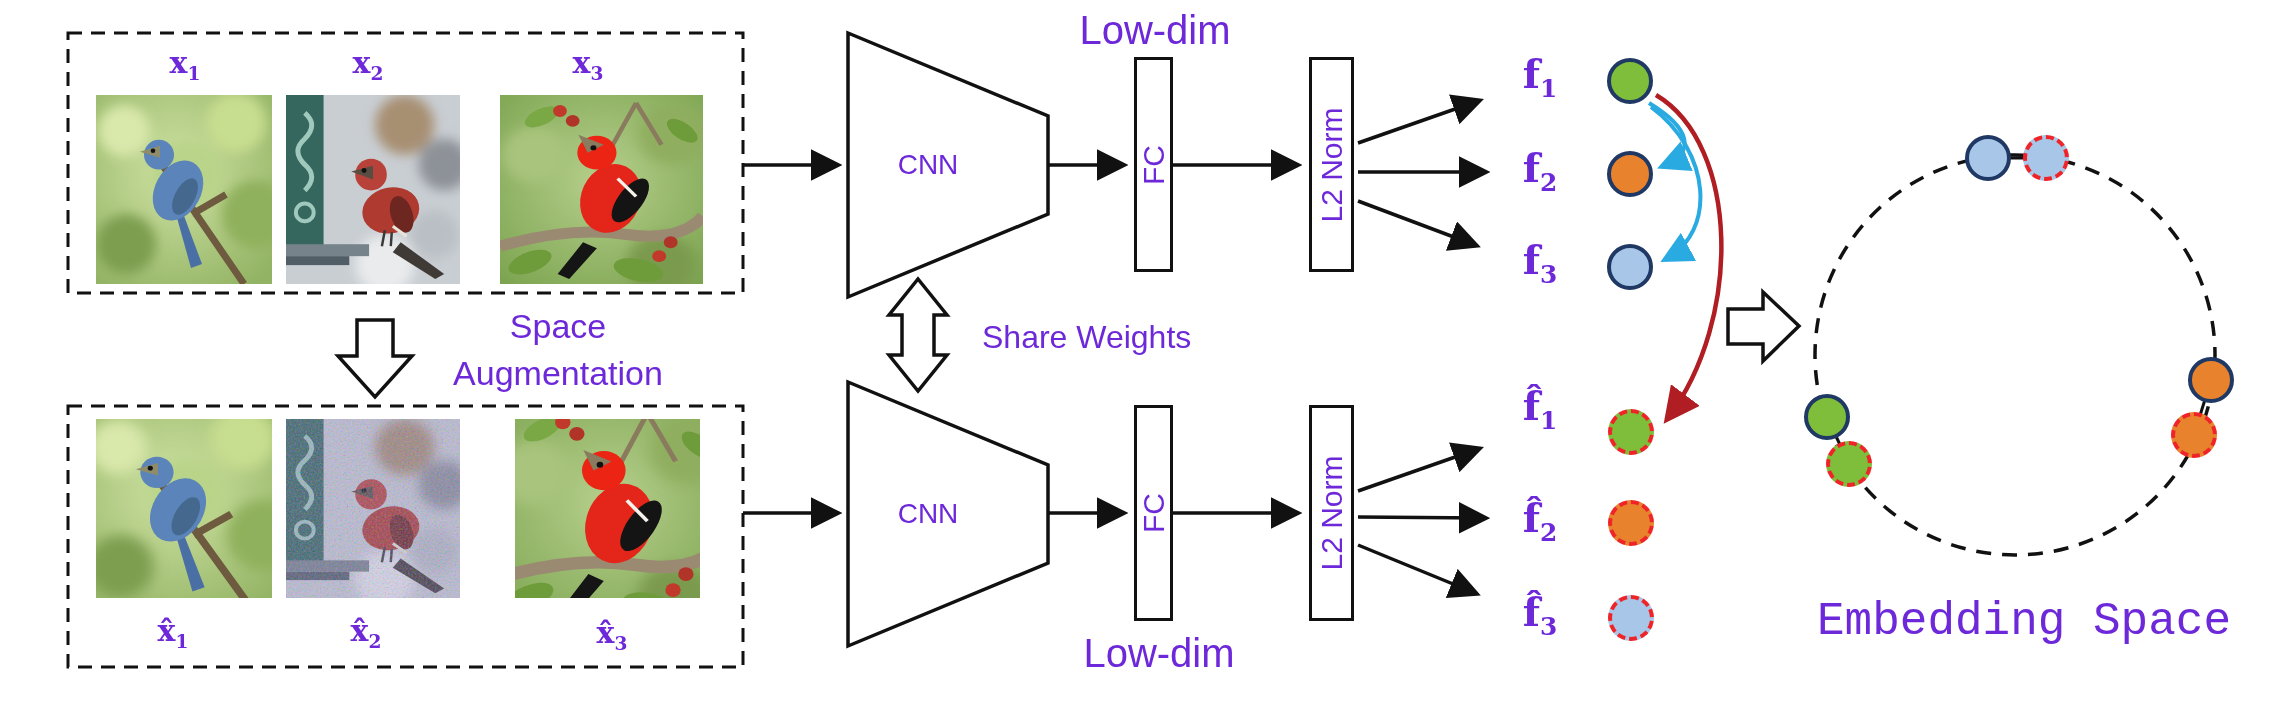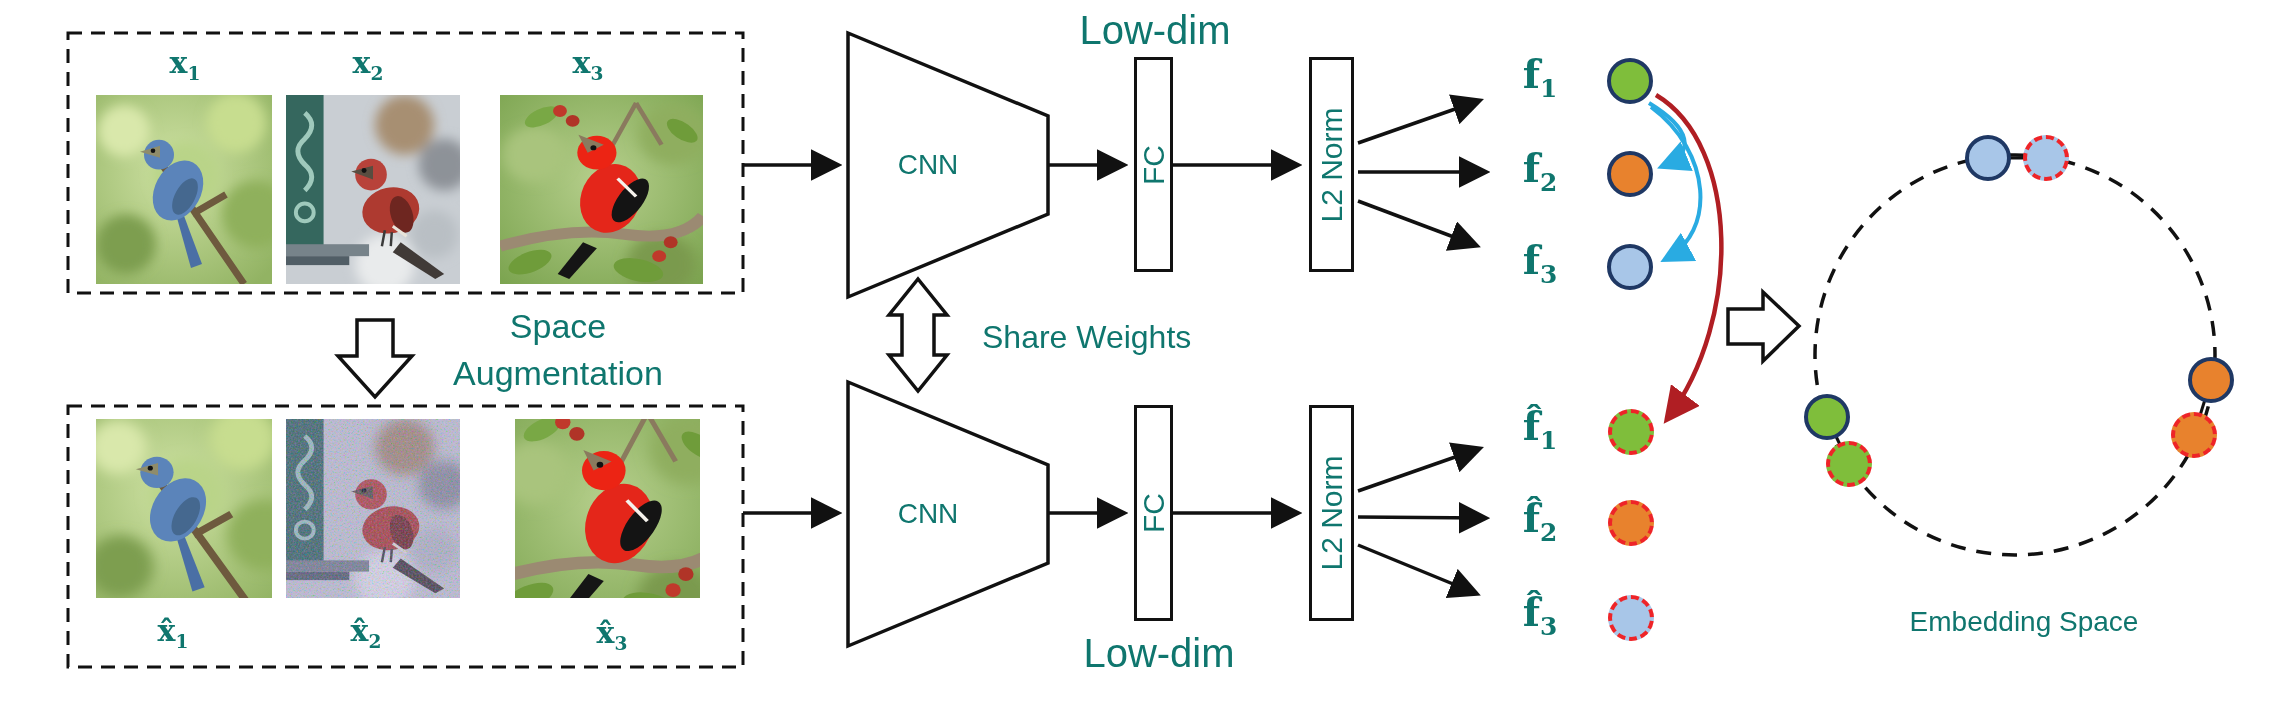--- a/index.html
+++ b/index.html
@@ -1,30 +1,30 @@
 <!DOCTYPE html>
 <html><head>
 <meta charset="utf-8">
 <style>
   html,body{margin:0;padding:0;background:#fff;}
   .canvas{position:relative;width:2276px;height:702px;background:#fff;overflow:hidden;
-          font-family:"Liberation Sans",sans-serif;color:#0f766e;}
+          font-family:"Liberation Sans",sans-serif;color:#6d28d9;}
   .art{position:absolute;left:0;top:0;width:2276px;height:702px;}
   .pic{position:absolute;display:block;}
   .mlabel{position:absolute;transform:translate(-50%,-50%);
           font-family:"DejaVu Serif",serif;font-weight:bold;font-size:30px;line-height:1;
           white-space:nowrap;}
   .mlabel sub{font-size:0.62em;}
   .flabel{font-size:40px;}
   .slabel{position:absolute;transform:translate(-50%,-50%);font-size:34px;line-height:1.15;
           white-space:nowrap;}
   .cnn{font-size:28px;}
   .sw{transform:translate(0,-50%);font-size:32px;}
   .lowdim{font-size:40px;text-align:center;}
-  .emb{font-size:28px;}
+  .emb{font-size:46px;font-family:Liberation Mono, monospace;}
   .vbox{position:absolute;background:#fff;border:3px solid #111;
         display:flex;align-items:center;justify-content:center;}
   .vtext{transform:rotate(-90deg);white-space:nowrap;font-size:30px;}
   .dot{position:absolute;width:46px;height:46px;border-radius:50%;box-sizing:border-box;}
   .solidb{border:4px solid #1f3864;}
   .dashr{border:4px dashed #ee2428;}
   .g{background:#7fbe3b;} .o{background:#e8822d;} .b{background:#a8c6e8;}
 </style>
 </head>
 <body>
@@ -215,21 +215,21 @@
   <div class="vbox" style="left:1309px;top:405px;width:39px;height:210px">
       <span class="vtext">L2 Norm</span>
     </div>
 
   <div class="slabel lowdim" style="left:1155px;top:30px">Low-dim</div>
   <div class="slabel lowdim" style="left:1159px;top:653px">Low-dim</div>
 
   <div class="mlabel flabel" style="left:1540px;top:78px"><span>f</span><sub>1</sub></div>
   <div class="mlabel flabel" style="left:1540px;top:172px"><span>f</span><sub>2</sub></div>
   <div class="mlabel flabel" style="left:1540px;top:264px"><span>f</span><sub>3</sub></div>
-  <div class="mlabel flabel" style="left:1540px;top:430px"><span>f̂</span><sub>1</sub></div>
+  <div class="mlabel flabel" style="left:1540px;top:410px"><span>f̂</span><sub>1</sub></div>
   <div class="mlabel flabel" style="left:1540px;top:522px"><span>f̂</span><sub>2</sub></div>
   <div class="mlabel flabel" style="left:1540px;top:616px"><span>f̂</span><sub>3</sub></div>
 
   <div class="dot g solidb" style="left:1607px;top:58px"></div>
   <div class="dot o solidb" style="left:1607px;top:151px"></div>
   <div class="dot b solidb" style="left:1607px;top:244px"></div>
   <div class="dot g dashr" style="left:1608px;top:409px"></div>
   <div class="dot o dashr" style="left:1608px;top:500px"></div>
   <div class="dot b dashr" style="left:1608px;top:595px"></div>
 

